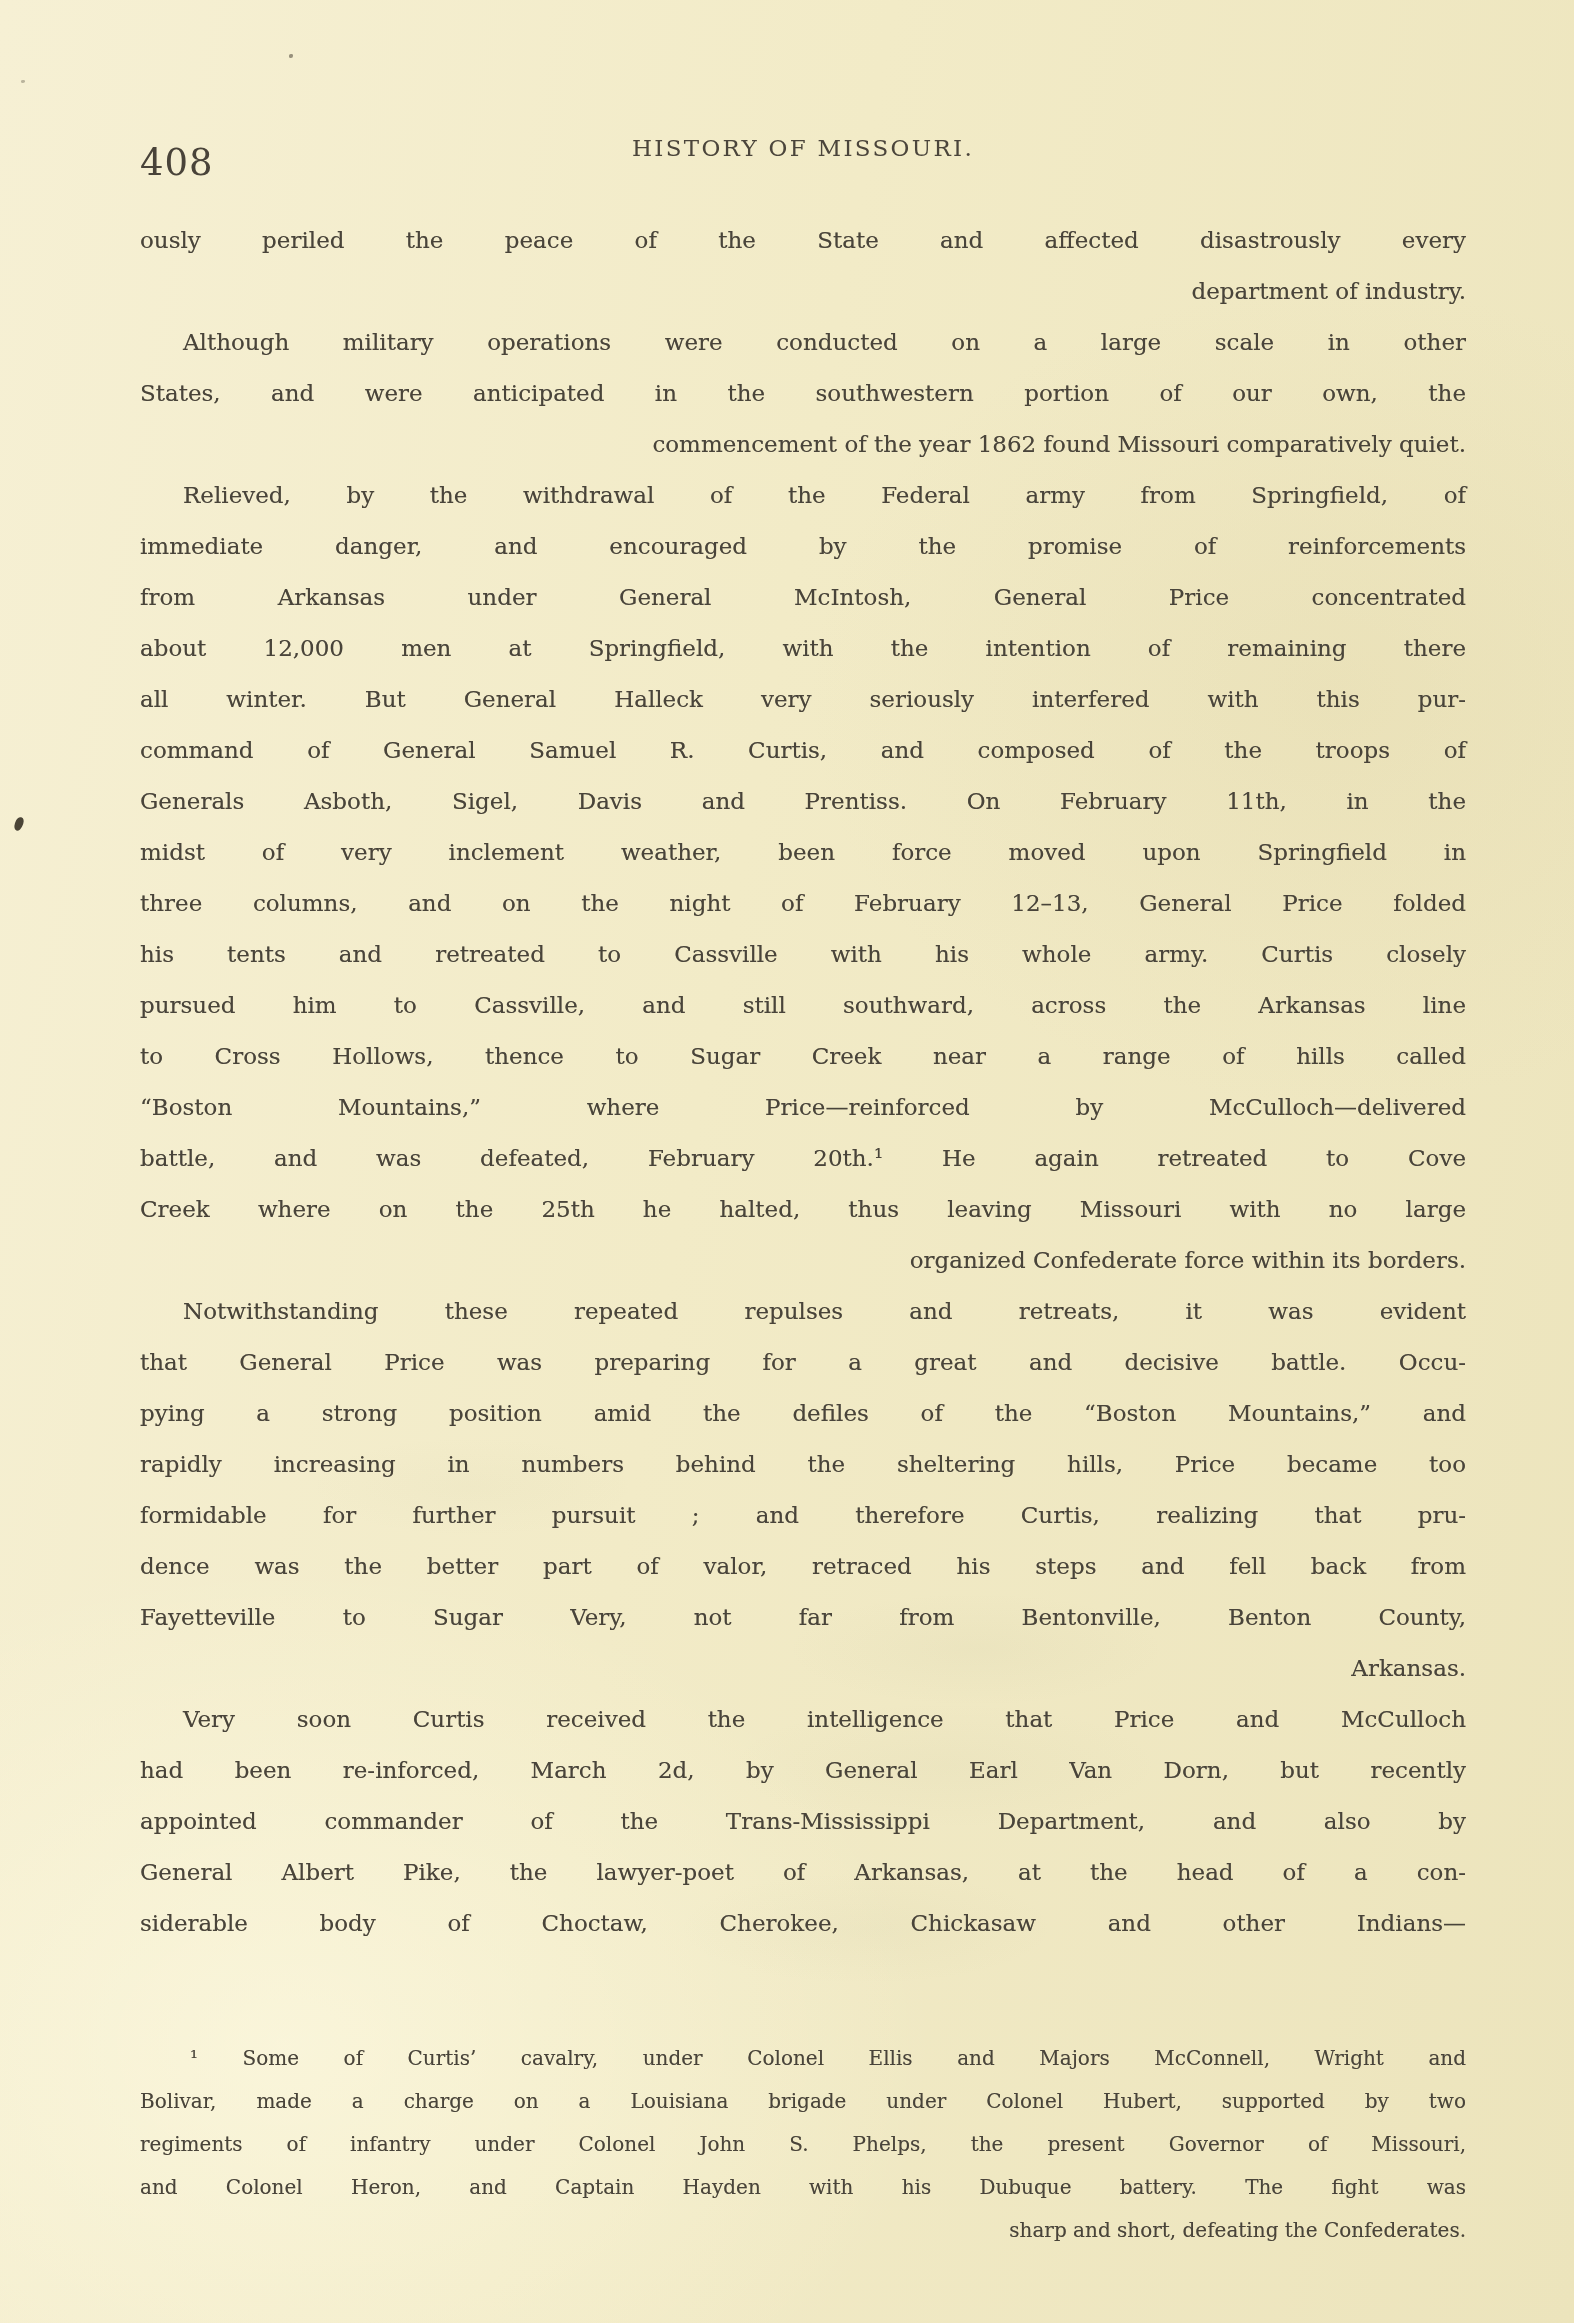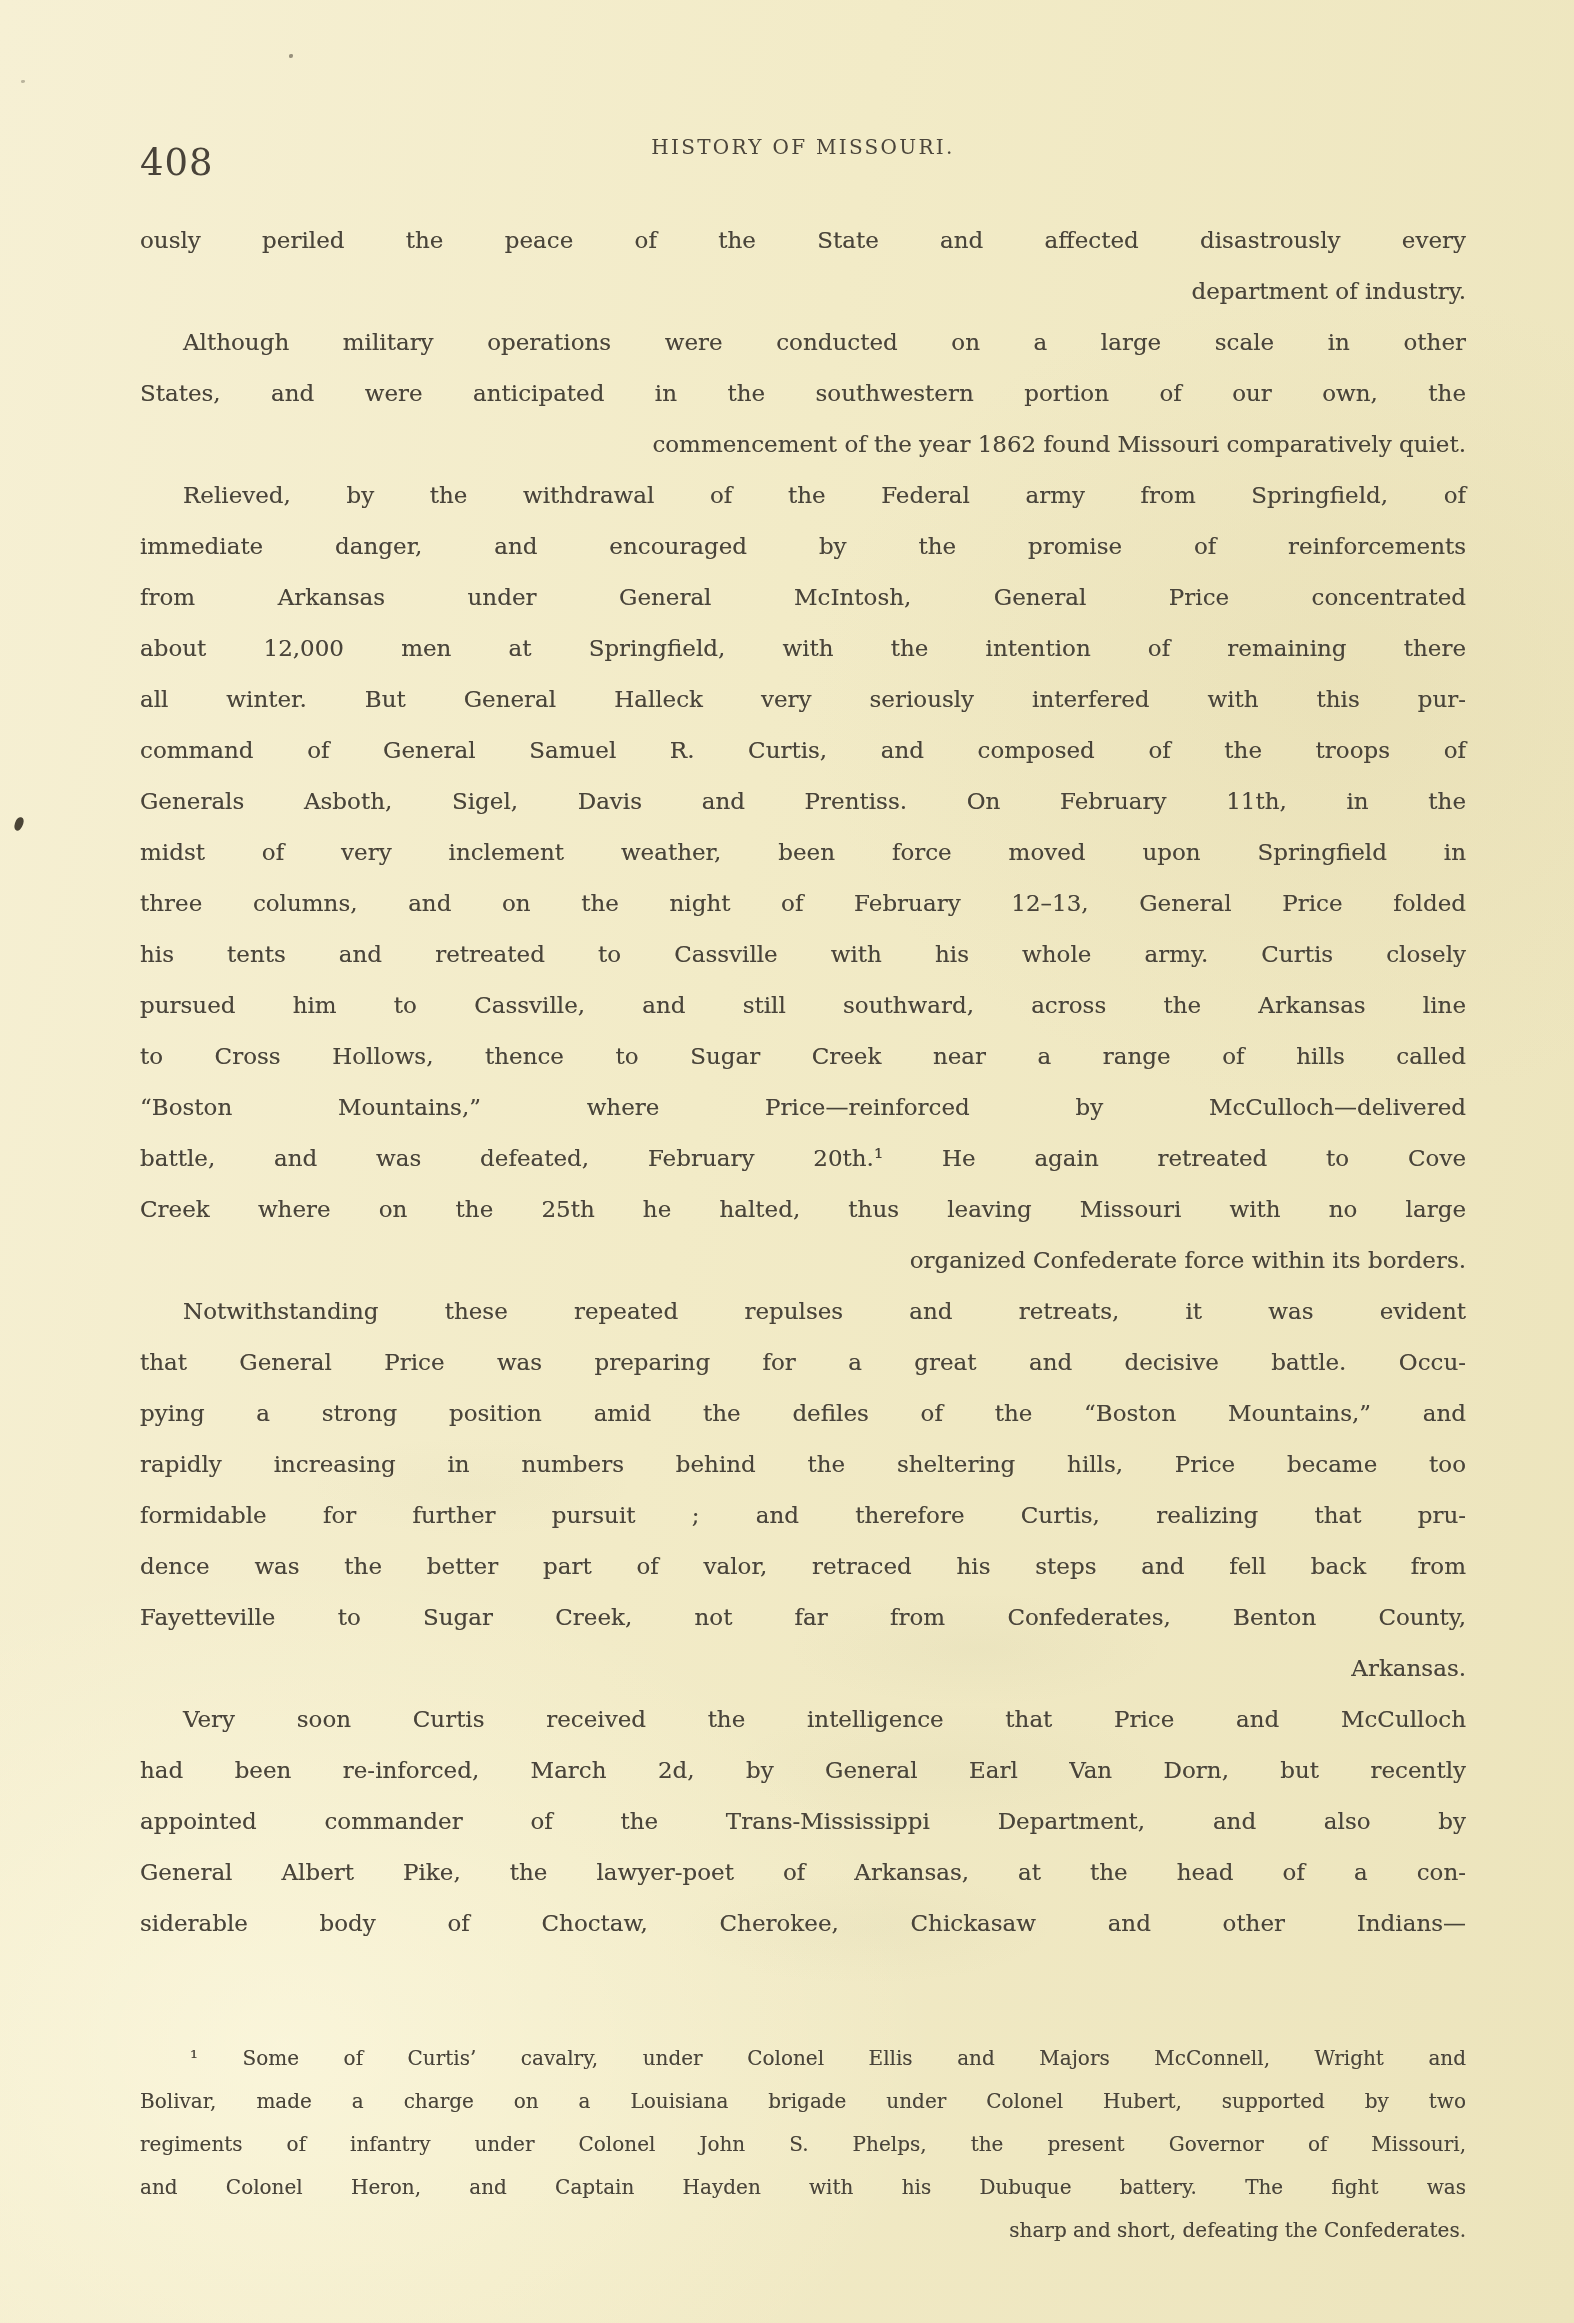--- a/index.html
+++ b/index.html
@@ -22,21 +22,21 @@
       radial-gradient(308px 90px at 60% 76%, rgba(160,160,120,0.05), rgba(160,160,120,0) 70%),
       radial-gradient(271px 81px at 55% 83%, rgba(160,160,120,0.05), rgba(160,160,120,0) 70%),
       radial-gradient(235px 72px at 30% 64%, rgba(160,160,120,0.04), rgba(160,160,120,0) 70%);
   }
   .pagenum {
     position: absolute; left: 140px; top: 141px;
     font-size: 37px; color: #494339; letter-spacing: 0.9px;
   }
   .runhead {
     position: absolute; left: 140px; top: 135px; width: 1326px;
-    text-align: center; font-size: 20px; color: #4b453b; letter-spacing: 2.3px;
+    text-align: center; font-size: 23px; color: #4b453b; letter-spacing: 2.3px;
   }
   .bodytext {
     position: absolute; left: 140px; top: 215px; width: 1326px;
     font-size: 23px; line-height: 51px; color: #49443a;
     text-shadow: 0 0 0.5px rgba(73,68,58,0.45);
   }
   .footnote {
     position: absolute; left: 140px; top: 2037px; width: 1326px;
     font-size: 20px; line-height: 43px; color: #49443a;
     text-shadow: 0 0 0.5px rgba(73,68,58,0.4);
@@ -80,21 +80,21 @@
       <div class="line just">“Boston Mountains,” where Price—reinforced by McCulloch—delivered</div>
       <div class="line just">battle, and was defeated, February 20th.¹ He again retreated to Cove</div>
       <div class="line just">Creek where on the 25th he halted, thus leaving Missouri with no large</div>
       <div class="line">organized Confederate force within its borders.</div>
       <div class="line just ind">Notwithstanding these repeated repulses and retreats, it was evident</div>
       <div class="line just">that General Price was preparing for a great and decisive battle. Occu-</div>
       <div class="line just">pying a strong position amid the defiles of the “Boston Mountains,” and</div>
       <div class="line just">rapidly increasing in numbers behind the sheltering hills, Price became too</div>
       <div class="line just">formidable for further pursuit ; and therefore Curtis, realizing that pru-</div>
       <div class="line just">dence was the better part of valor, retraced his steps and fell back from</div>
-      <div class="line just">Fayetteville to Sugar Creek, not far from Confederates, Benton County,</div>
+      <div class="line just">Fayetteville to Sugar Very, not far from Bentonville, Benton County,</div>
       <div class="line">Arkansas.</div>
       <div class="line just ind">Very soon Curtis received the intelligence that Price and McCulloch</div>
       <div class="line just">had been re-inforced, March 2d, by General Earl Van Dorn, but recently</div>
       <div class="line just">appointed commander of the Trans-Mississippi Department, and also by</div>
       <div class="line just">General Albert Pike, the lawyer-poet of Arkansas, at the head of a con-</div>
       <div class="line just">siderable body of Choctaw, Cherokee, Chickasaw and other Indians—</div>
     </div>
   <div class="footnote" id="footnote-lines">
       <div class="line just ind">¹ Some of Curtis’ cavalry, under Colonel Ellis and Majors McConnell, Wright and</div>
       <div class="line just">Bolivar, made a charge on a Louisiana brigade under Colonel Hubert, supported by two</div>

